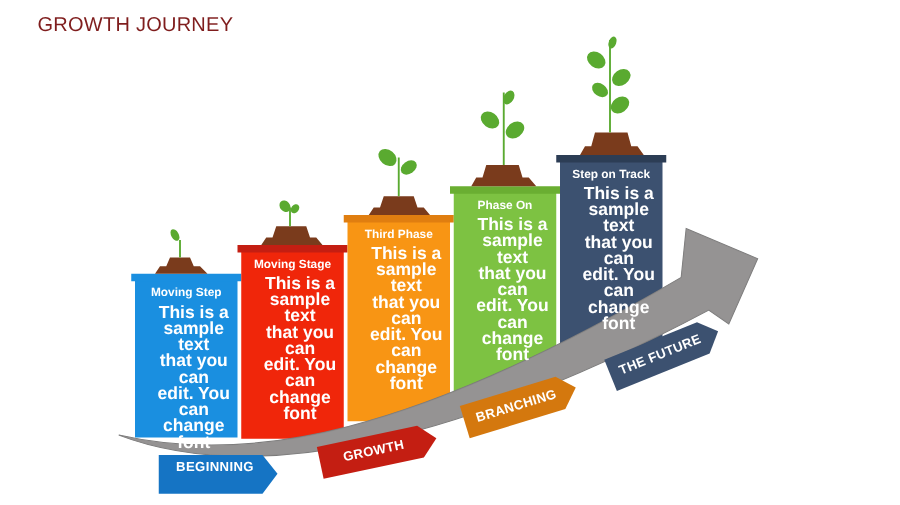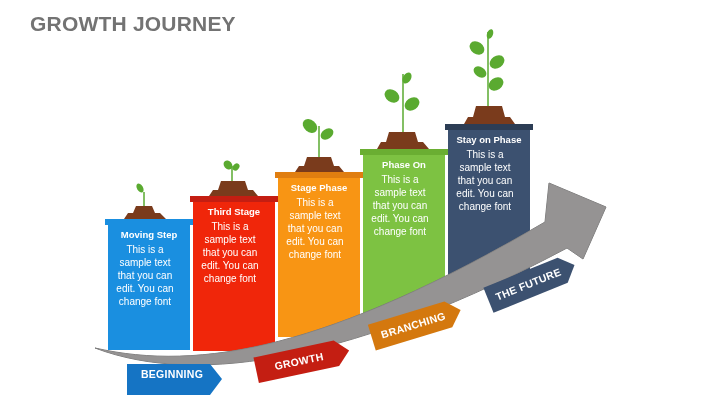--- a/index.html
+++ b/index.html
@@ -1,21 +1,21 @@
 <!DOCTYPE html>
 <html><head>
 <meta charset="utf-8">
 <style>
   html, body { margin: 0; padding: 0; }
   body { width: 720px; height: 404px; background: #ffffff; position: relative; overflow: hidden; font-family: "Liberation Sans", "DejaVu Sans", sans-serif; }
-  .title { position: absolute; left: 30px; top: 12px; font-size: 21px; font-weight: bold; color: #737373; letter-spacing: 0.2px; }
+  .title { position: absolute; left: 30px; top: 12px; font-size: 16px; font-weight: normal; color: #7f1d1d; letter-spacing: 0.2px; }
   svg.bg { position: absolute; left: 0; top: 0; }
   .col { position: absolute; width: 82px; color: #fff; text-align: center; }
   .col .head { position: absolute; top: 10px; left: 0; width: 100%; font-size: 9.5px; font-weight: bold; }
-  .col .body { position: absolute; top: 24px; left: 0; width: 74px; font-size: 10px; line-height: 13px; }
+  .col .body { position: absolute; top: 24px; left: 10px; width: 74px; font-size: 14px; line-height: 13px; font-weight: bold; }
   .tag { position: absolute; color: #fff; font-weight: bold; font-size: 10.5px; display: flex; align-items: center; justify-content: center; letter-spacing: 0.3px; }
 </style>
 </head>
 <body>
 
 <div class="title">GROWTH JOURNEY</div>
 
 <svg class="bg" width="720" height="404" viewBox="0 0 720 404">
 
   <rect x="108" y="224" width="82" height="126" fill="#1a8fe0"></rect>
@@ -83,32 +83,32 @@
   <div class="body">
     <div>This is a</div>
     <div>sample text</div>
     <div>that you can</div>
     <div>edit. You can</div>
     <div>change font</div>
   </div>
 </div>
 
 <div class="col" style="left:193px; top:196px;">
-  <div class="head">Third Stage</div>
+  <div class="head">Moving Stage</div>
   <div class="body">
     <div>This is a</div>
     <div>sample text</div>
     <div>that you can</div>
     <div>edit. You can</div>
     <div>change font</div>
   </div>
 </div>
 
 <div class="col" style="left:278px; top:172px;">
-  <div class="head">Stage Phase</div>
+  <div class="head">Third Phase</div>
   <div class="body">
     <div>This is a</div>
     <div>sample text</div>
     <div>that you can</div>
     <div>edit. You can</div>
     <div>change font</div>
   </div>
 </div>
 
 <div class="col" style="left:363px; top:149px;">
@@ -116,21 +116,21 @@
   <div class="body">
     <div>This is a</div>
     <div>sample text</div>
     <div>that you can</div>
     <div>edit. You can</div>
     <div>change font</div>
   </div>
 </div>
 
 <div class="col" style="left:448px; top:124px;">
-  <div class="head">Stay on Phase</div>
+  <div class="head">Step on Track</div>
   <div class="body">
     <div>This is a</div>
     <div>sample text</div>
     <div>that you can</div>
     <div>edit. You can</div>
     <div>change font</div>
   </div>
 </div>
 
 <div class="tag" style="left:127px; top:364px; width:90px; height:20px;">BEGINNING</div>

